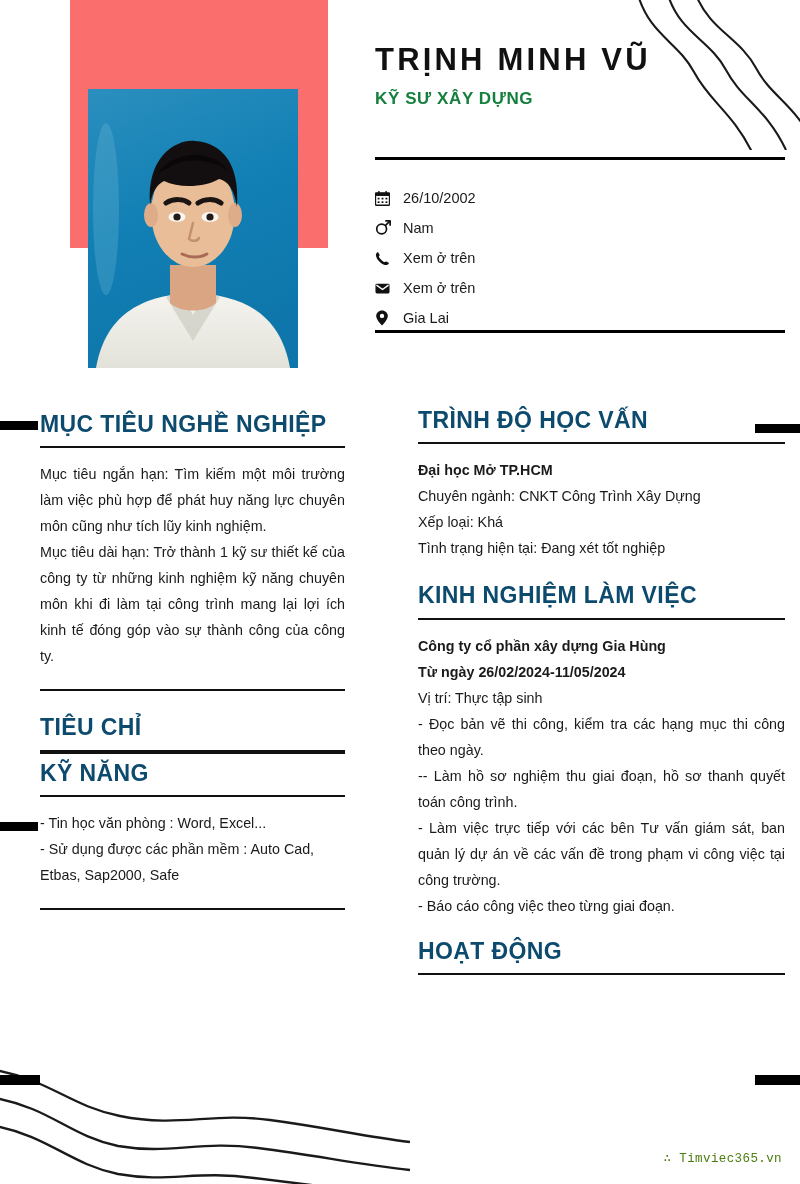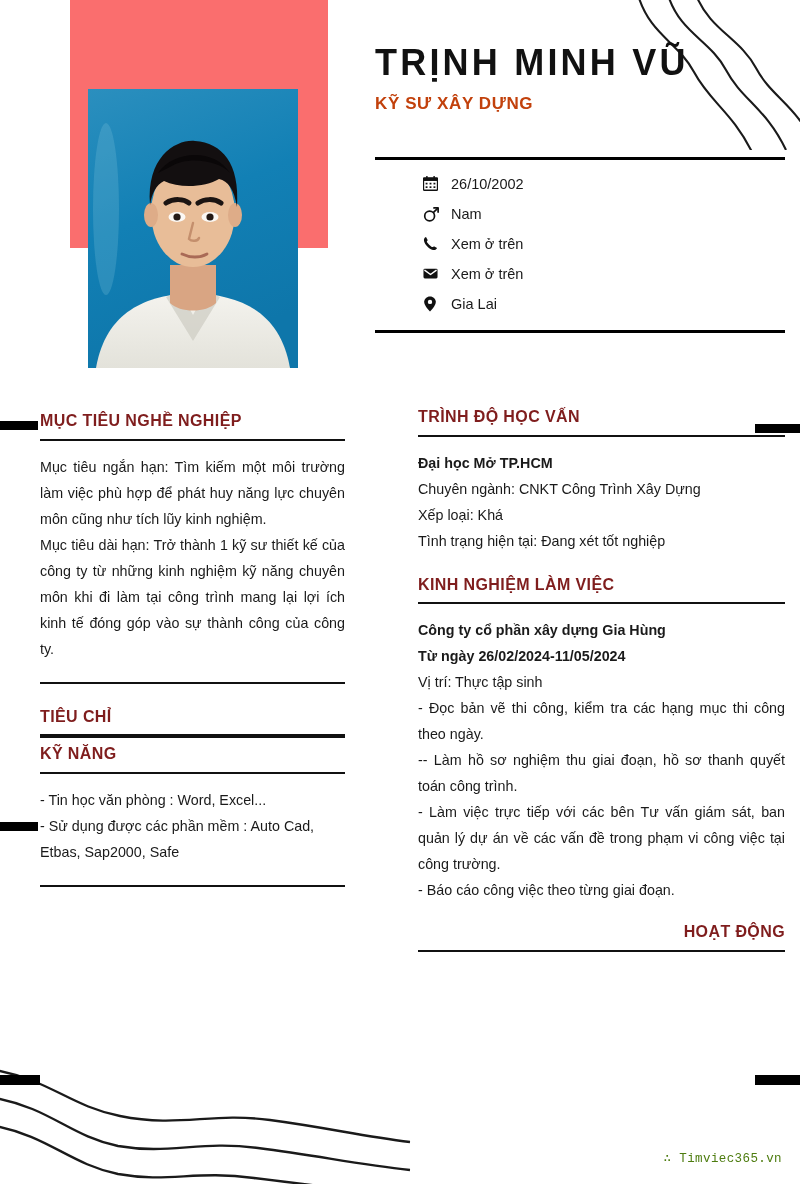--- a/index.html
+++ b/index.html
@@ -73,55 +73,54 @@
     overflow: hidden;
   }
   .photo svg { display:block; width:100%; height:100%; }
 
   .header-right {
     position: absolute;
     left: 375px; top: 42px;
     width: 410px;
   }
   .cand-name {
-    font-size: 36px;
+    font-size: 31px;
     font-weight: 700;
     letter-spacing: 3.2px;
     color: #111;
     line-height: 1.15;
   }
   .cand-title {
     font-size: 17px;
     font-weight: 700;
     letter-spacing: 0.6px;
-    color: #c2410c;
+    color: #15803d;
     margin-top: 11px;
   }
   .rule-thick {
     position: absolute;
     left: 375px;
     width: 410px;
     height: 3px;
     background: #000;
   }
   .rule-contact-top { top: 157px; }
   .rule-contact-bot { top: 330px; }
 
   .contact-list {
     position: absolute;
     left: 375px; top: 176px;
     width: 410px;
   }
   .contact-row {
     display: flex;
-    align-items: flex-start;
+    align-items: flex-end;
     height: 30px;
     font-size: 14.5px;
     color: #1a1a1a;
-    margin-left: 48px;
   }
   .contact-row .ic {
     width: 24px;
     display: flex;
     align-items: center;
     justify-content: flex-start;
     flex: 0 0 24px;
   }
   .contact-row .ic svg { display:block; }
   .contact-row .tx { padding-left: 4px; }
@@ -132,23 +131,23 @@
     left: 40px; top: 412px;
     width: 305px;
   }
   .col-right {
     position: absolute;
     left: 418px; top: 408px;
     width: 367px;
   }
 
   .sec-title {
-    font-size: 16px;
+    font-size: 23px;
     font-weight: 700;
-    color: #7f1d1d;
+    color: #0c4a6e;
     letter-spacing: 0.4px;
     line-height: 1.1;
   }
   .sec-rule {
     height: 2px;
     background: #111;
     margin-top: 9px;
   }
   .sec-rule-bot {
     height: 2px;
@@ -368,20 +367,20 @@
       <div class="body-norm body-bold">Công ty cổ phần xây dựng Gia Hùng</div>
       <div class="body-norm body-bold">Từ ngày 26/02/2024-11/05/2024</div>
       <div class="body-norm">Vị trí: Thực tập sinh</div>
       <div class="body-just">- Đọc bản vẽ thi công, kiểm tra các hạng mục thi công theo ngày.</div>
       <div class="body-just">-- Làm hồ sơ nghiệm thu giai đoạn, hồ sơ thanh quyết toán công trình.</div>
       <div class="body-just">- Làm việc trực tiếp với các bên Tư vấn giám sát, ban quản lý dự án về các vấn đề trong phạm vi công việc tại công trường.</div>
       <div class="body-norm">- Báo cáo công việc theo từng giai đoạn.</div>
     </div>
   </section>
 
-  <section style="margin-top:20px;text-align:right;">
+  <section style="margin-top:20px;">
     <div class="sec-title">HOẠT ĐỘNG</div>
     <div class="sec-rule"></div>
   </section>
 
 </div>
 
 <div class="watermark">∴ Timviec365.vn</div>
 
 </body></html>

